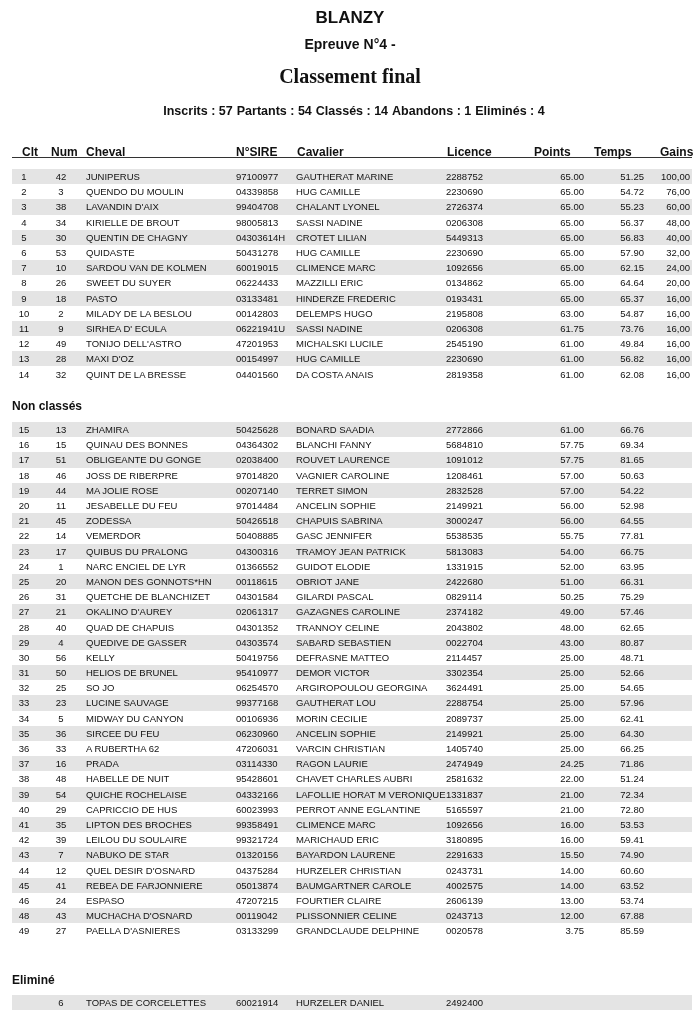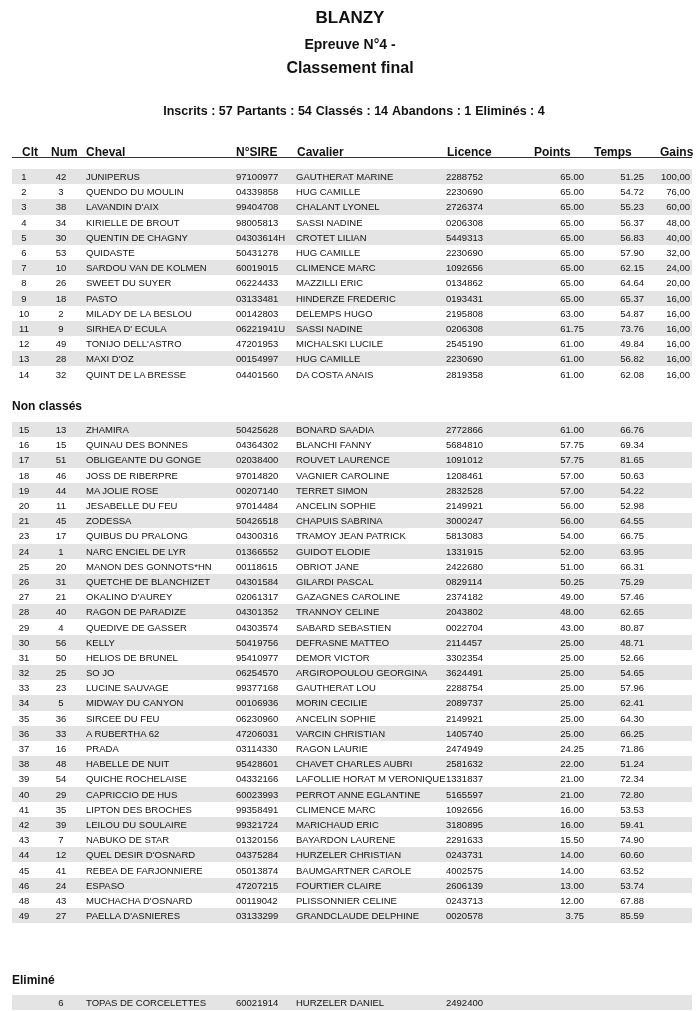--- a/index.html
+++ b/index.html
@@ -1,21 +1,21 @@
 <!DOCTYPE html>
 <html><head>
 <meta charset="utf-8">
 <style>
   * { box-sizing: border-box; margin: 0; padding: 0; }
   html, body { width: 700px; height: 1011px; background: #ffffff; overflow: hidden; }
   body { font-family: "Liberation Sans", sans-serif; color: #111; position: relative; }
   .title { position: absolute; left: 0; width: 700px; text-align: center; font-weight: bold; }
   #t1 { top: 8px; font-size: 17px; }
   #t2 { top: 36px; font-size: 14px; }
-  #t3 { top: 59px; font-size: 16px; }
+  #t3 { top: 65px; font-size: 20px; font-family: Liberation Serif, serif; }
   .stats { position: absolute; top: 104px; left: 0; width: 700px; display: flex; justify-content: center; gap: 4px; font-weight: bold; font-size: 12.5px; padding-left: 8px; }
   .thead { position: absolute; top: 144px; left: 12px; width: 680px; height: 14px; border-bottom: 1.5px solid #333; font-weight: bold; font-size: 12px; }
   .thead span { position: absolute; top: 1px; }
   table.rows { position: absolute; left: 12px; width: 680px; border-collapse: collapse; font-size: 9.5px; }
   table.rows td { height: 15.2px; padding: 0; white-space: nowrap; overflow: hidden; }
   table.rows tr:nth-child(odd) td { background: #e4e4e4; }
   .c-clt { width: 24px; text-align: center; }
   .c-num { width: 50px; text-align: center; }
   .c-cheval { width: 150px; padding-left: 0; }
   .c-sire { width: 60px; }
@@ -286,20 +286,31 @@
         <td class="c-num">45</td>
         <td class="c-cheval">ZODESSA</td>
         <td class="c-sire">50426518</td>
         <td class="c-cav">CHAPUIS SABRINA</td>
         <td class="c-lic">3000247</td>
         <td class="c-pts">56.00</td>
         <td class="c-tps">64.55</td>
         <td class="c-gain"></td>
       </tr>
       <tr>
+        <td class="c-clt">22</td>
+        <td class="c-num">14</td>
+        <td class="c-cheval">VEMERDOR</td>
+        <td class="c-sire">50408885</td>
+        <td class="c-cav">GASC JENNIFER</td>
+        <td class="c-lic">5538535</td>
+        <td class="c-pts">55.75</td>
+        <td class="c-tps">77.81</td>
+        <td class="c-gain"></td>
+      </tr>
+      <tr>
         <td class="c-clt">23</td>
         <td class="c-num">17</td>
         <td class="c-cheval">QUIBUS DU PRALONG</td>
         <td class="c-sire">04300316</td>
         <td class="c-cav">TRAMOY JEAN PATRICK</td>
         <td class="c-lic">5813083</td>
         <td class="c-pts">54.00</td>
         <td class="c-tps">66.75</td>
         <td class="c-gain"></td>
       </tr>
@@ -343,21 +354,21 @@
         <td class="c-sire">02061317</td>
         <td class="c-cav">GAZAGNES CAROLINE</td>
         <td class="c-lic">2374182</td>
         <td class="c-pts">49.00</td>
         <td class="c-tps">57.46</td>
         <td class="c-gain"></td>
       </tr>
       <tr>
         <td class="c-clt">28</td>
         <td class="c-num">40</td>
-        <td class="c-cheval">RAGON DE PARADIZE</td>
+        <td class="c-cheval">QUAD DE CHAPUIS</td>
         <td class="c-sire">04301352</td>
         <td class="c-cav">TRANNOY CELINE</td>
         <td class="c-lic">2043802</td>
         <td class="c-pts">48.00</td>
         <td class="c-tps">62.65</td>
         <td class="c-gain"></td>
       </tr>
       <tr>
         <td class="c-clt">29</td>
         <td class="c-num">4</td>

